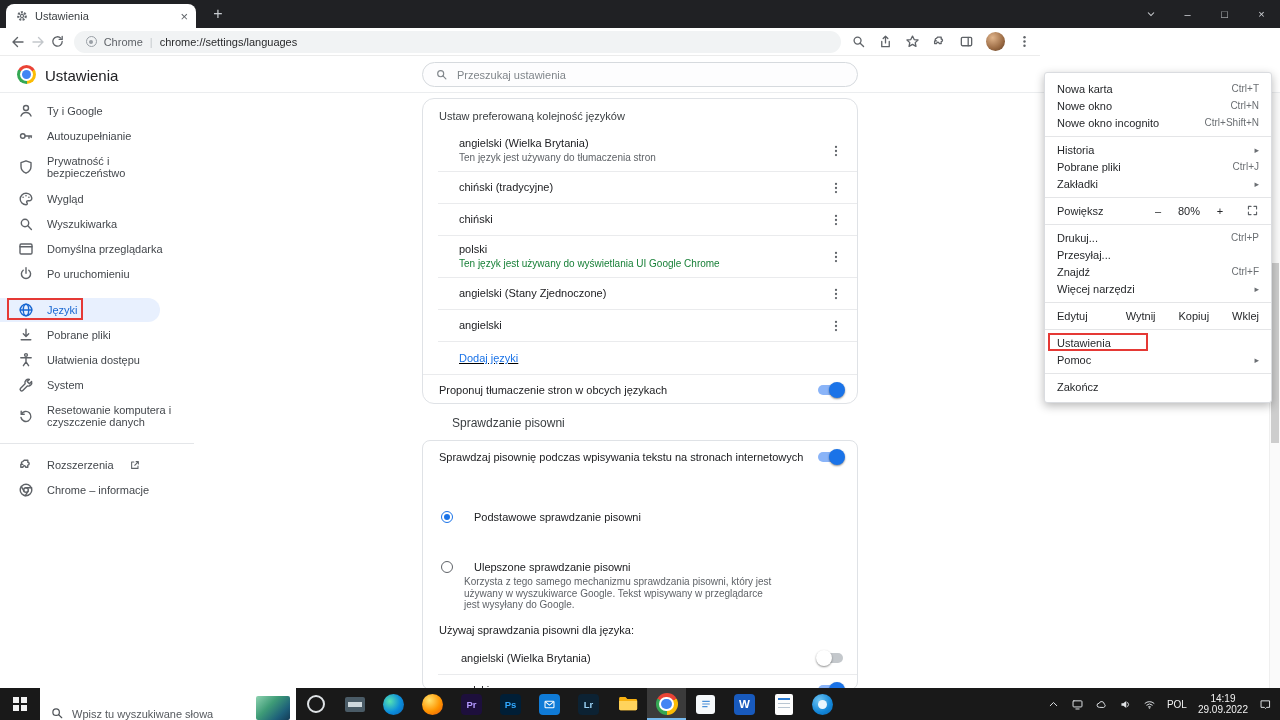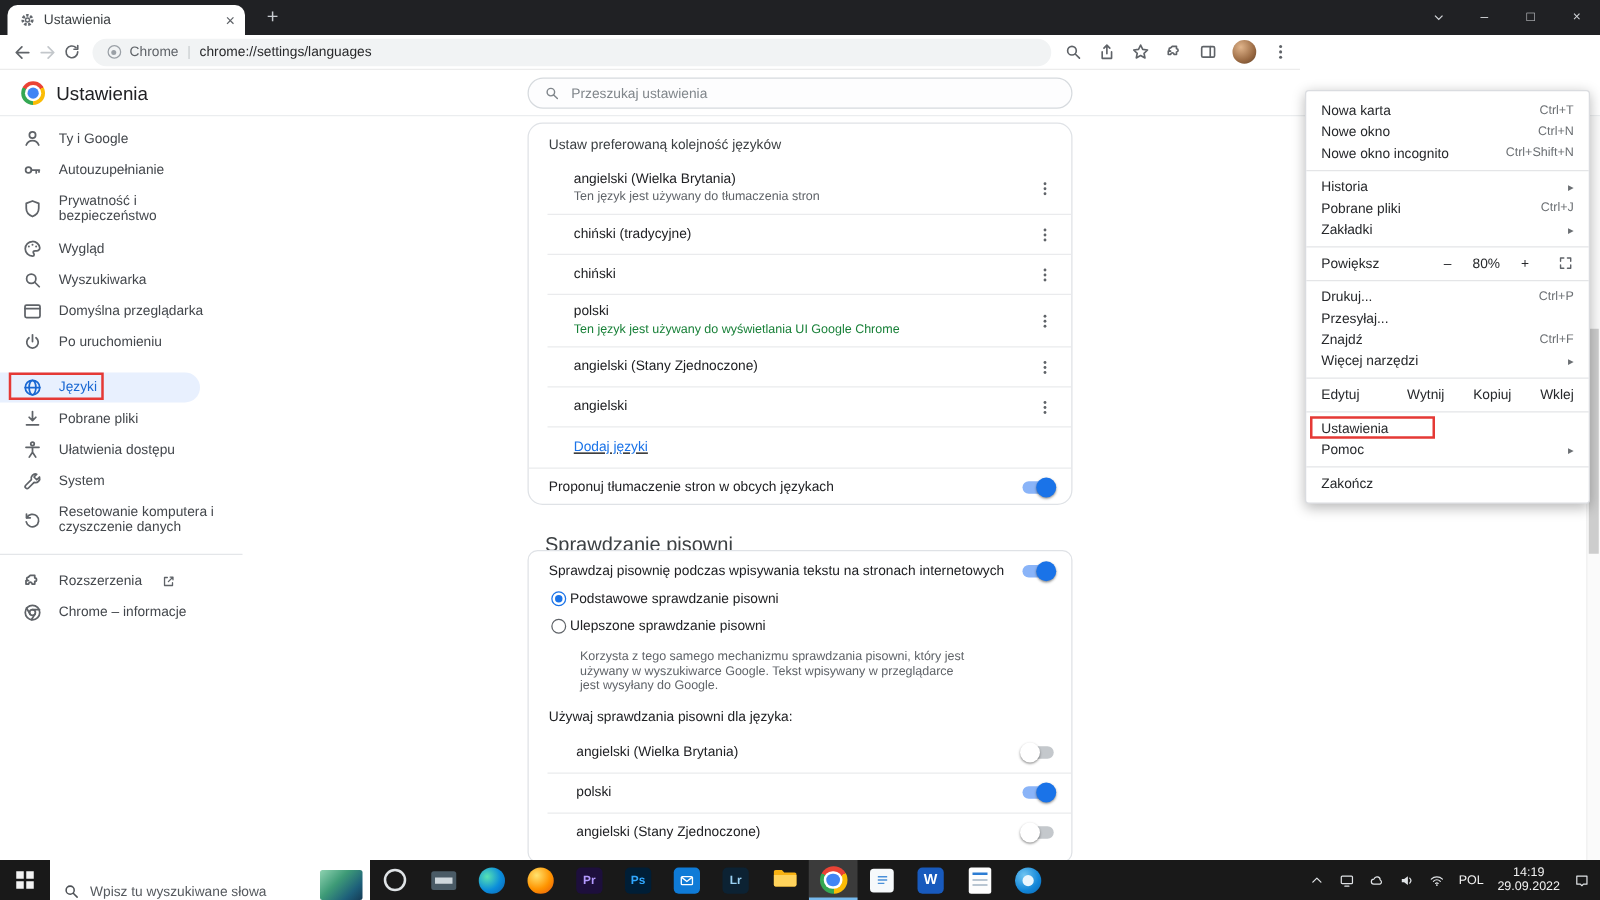--- a/index.html
+++ b/index.html
@@ -70,26 +70,26 @@
   .lsub{font-size:10px;color:#5f6368;line-height:12px;}
   .lsub.green{color:#188038;}
   .kebab{margin-left:auto;width:22px;height:22px;display:flex;align-items:center;justify-content:center;}
   .rdiv{height:1px;background:#eaebed;margin-left:15px;}
   .fulldiv{height:1px;background:#eaebed;}
   .addrow{height:32px;display:flex;align-items:center;padding-left:36px;text-decoration:underline;}
   .addlink{font-size:11px;color:#1a73e8;}
   .trow{height:30px;display:flex;align-items:center;padding:0 14px 0 16px;}
   .trow .tlabel{font-size:11px;color:#202124;flex:1;}
 
-  .section-title{position:absolute;left:436px;top:416px;font-size:16px;color:#3c4043;z-index:4;margin-top:12px;}
+  .section-title{position:absolute;left:452px;top:416px;font-size:12px;color:#3c4043;z-index:4;}
 
   .card2{top:440px;height:250px;}
   .c2-main{height:32px;display:flex;align-items:center;padding:0 14px 0 16px;}
   .c2-main .tlabel{font-size:11px;color:#202124;flex:1;}
-  .radio-row{height:22px;display:flex;align-items:flex-start;gap:3px;padding-left:18px;}
+  .radio-row{height:22px;display:flex;align-items:flex-end;gap:21px;padding-left:18px;margin-top:28px;}
   .radio{width:12px;height:12px;border-radius:50%;border:1.6px solid #5f6368;position:relative;flex:0 0 12px;}
   .radio.checked{border-color:#1a73e8;}
   .radio.checked::after{content:"";position:absolute;inset:2px;border-radius:50%;background:#1a73e8;}
   .radio-label{font-size:11px;color:#202124;}
   .radio-desc{margin:3px 0 0 41px;width:312px;font-size:10px;color:#5f6368;line-height:11.5px;}
   .use-label{margin:13px 0 0 16px;font-size:11px;color:#202124;}
   .slang{display:flex;align-items:center;height:31px;padding:0 14px 0 38px;}
   .slang .lname{flex:1;}
   .slang-wrap{margin-top:7px;}
 

